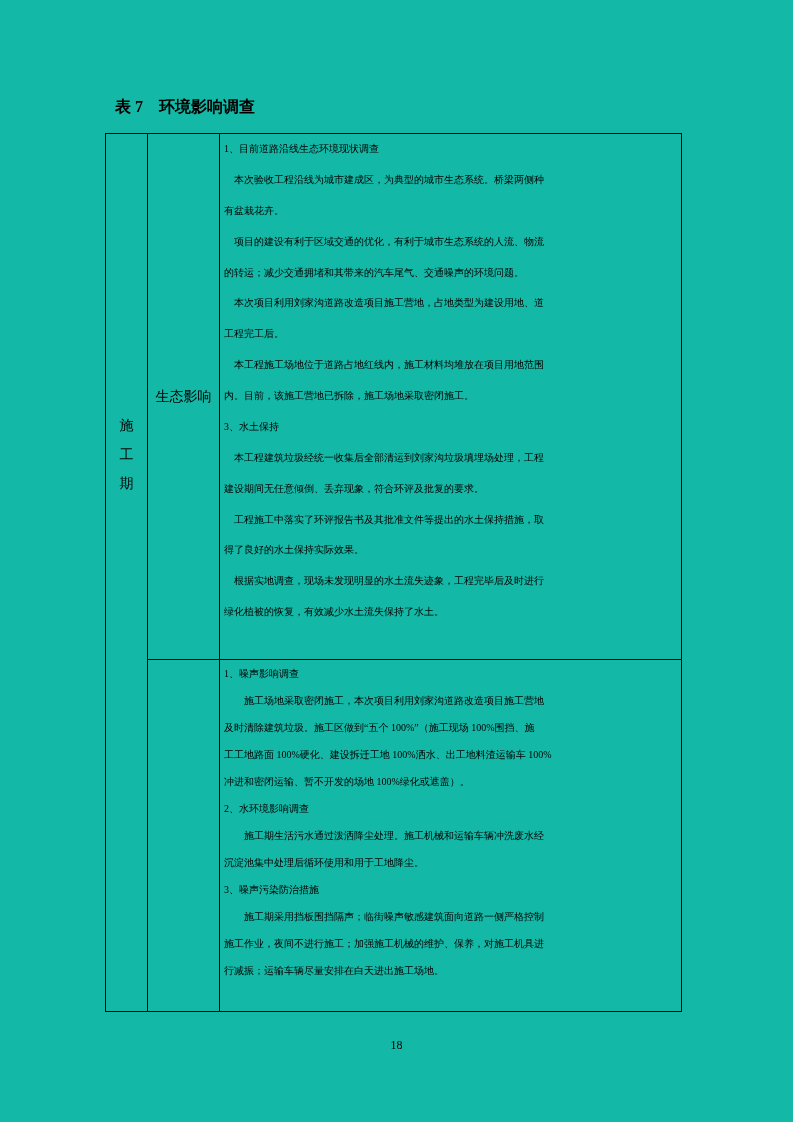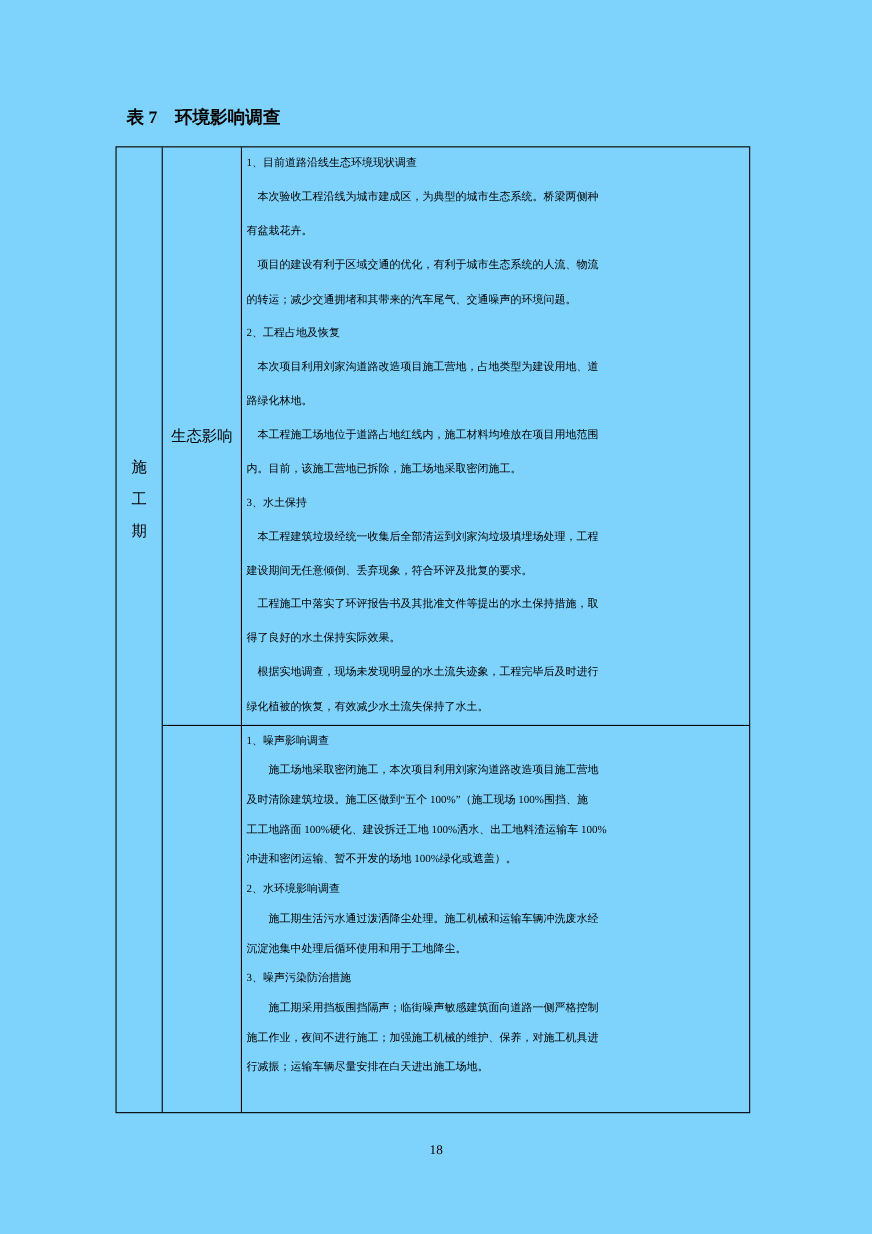--- a/index.html
+++ b/index.html
@@ -1,20 +1,20 @@
 <!DOCTYPE html>
 <html><head>
 <meta charset="utf-8">
 <style>
   html, body { margin: 0; padding: 0; background: #ffffff; }
   .page {
     position: relative;
     width: 793px;
     height: 1122px;
-    background: #7dd3fc;
+    background: #14b8a6;
     color: #000000;
     font-family: "Liberation Serif", serif;
     overflow: hidden;
   }
   .doc-title {
     position: absolute;
     left: 115px;
     top: 97px;
     font-size: 16px;
     font-weight: bold;
@@ -110,23 +110,22 @@
     <div class="col-rest">
 
       <div class="trow trow-1">
         <div class="col-cat">生态影响</div>
         <div class="col-content">
             <div class="cline">1、目前道路沿线生态环境现状调查</div>
             <div class="cline">　本次验收工程沿线为城市建成区，为典型的城市生态系统。桥梁两侧种</div>
             <div class="cline">有盆栽花卉。</div>
             <div class="cline">　项目的建设有利于区域交通的优化，有利于城市生态系统的人流、物流</div>
             <div class="cline">的转运；减少交通拥堵和其带来的汽车尾气、交通噪声的环境问题。</div>
-            <div class="cline">2、工程占地及恢复</div>
             <div class="cline">　本次项目利用刘家沟道路改造项目施工营地，占地类型为建设用地、道</div>
-            <div class="cline">路绿化林地。</div>
+            <div class="cline">工程完工后。</div>
             <div class="cline">　本工程施工场地位于道路占地红线内，施工材料均堆放在项目用地范围</div>
             <div class="cline">内。目前，该施工营地已拆除，施工场地采取密闭施工。</div>
             <div class="cline">3、水土保持</div>
             <div class="cline">　本工程建筑垃圾经统一收集后全部清运到刘家沟垃圾填埋场处理，工程</div>
             <div class="cline">建设期间无任意倾倒、丢弃现象，符合环评及批复的要求。</div>
             <div class="cline">　工程施工中落实了环评报告书及其批准文件等提出的水土保持措施，取</div>
             <div class="cline">得了良好的水土保持实际效果。</div>
             <div class="cline">　根据实地调查，现场未发现明显的水土流失迹象，工程完毕后及时进行</div>
             <div class="cline">绿化植被的恢复，有效减少水土流失保持了水土。</div>
           </div>

